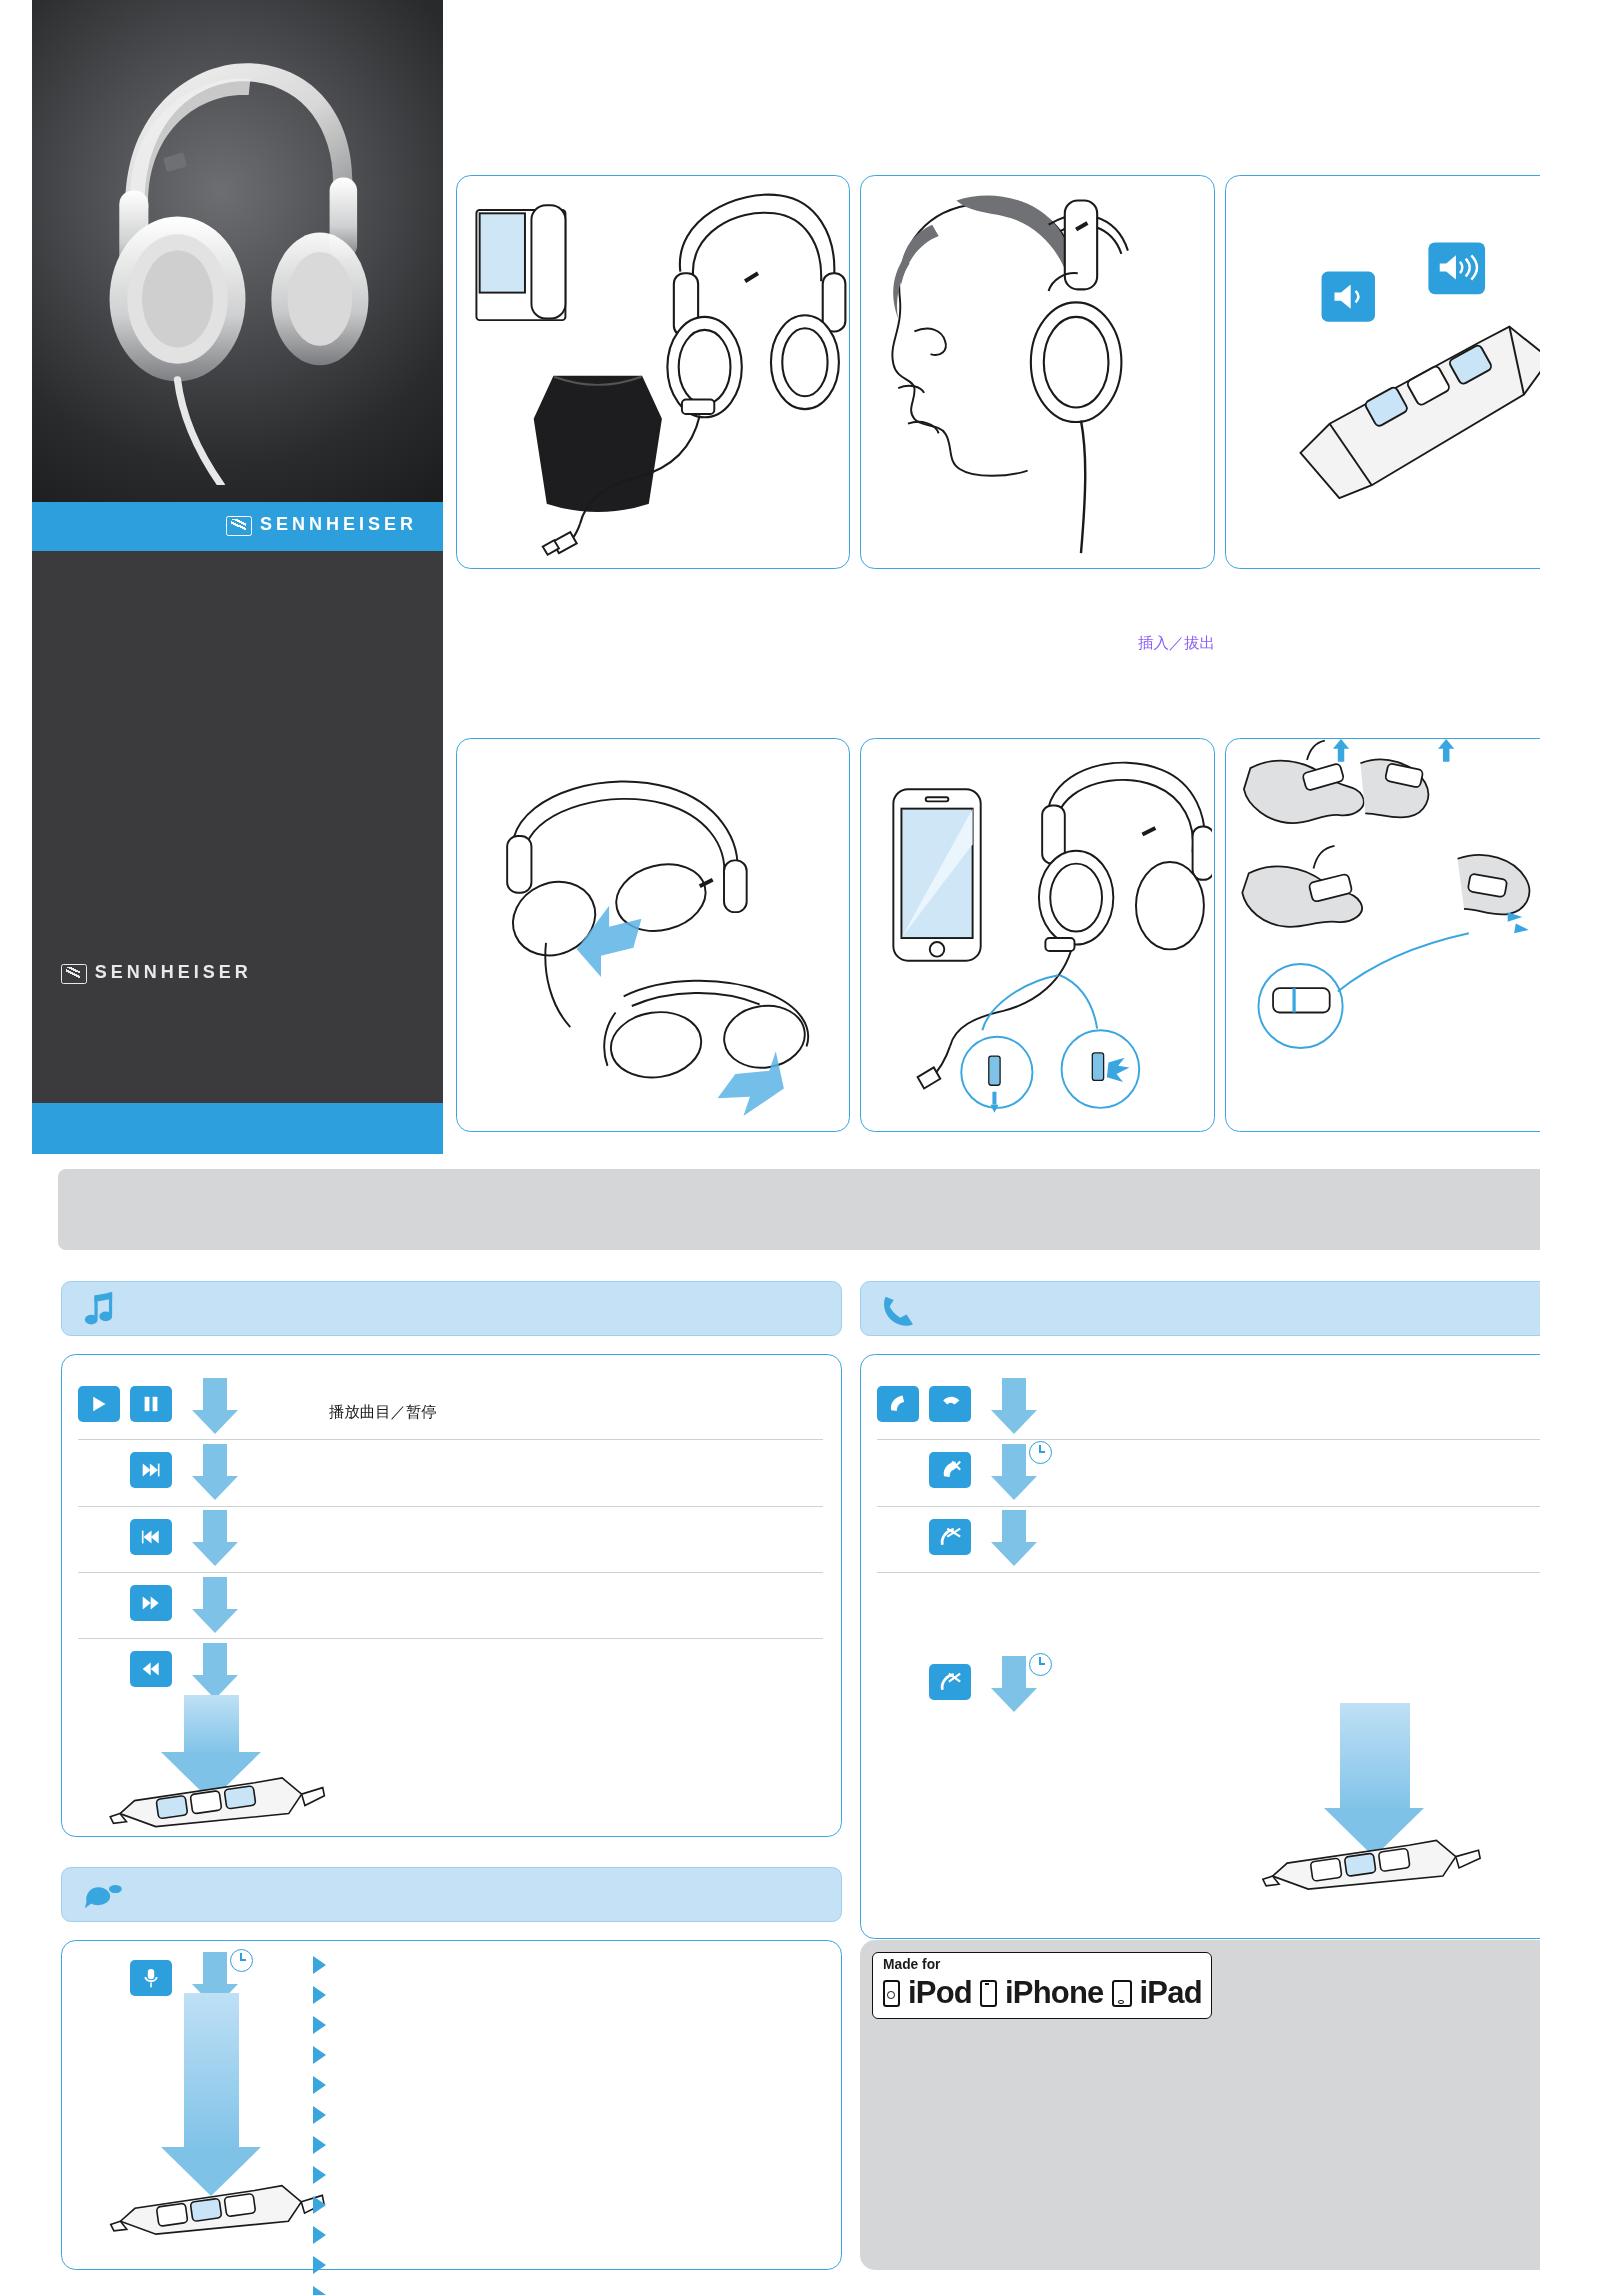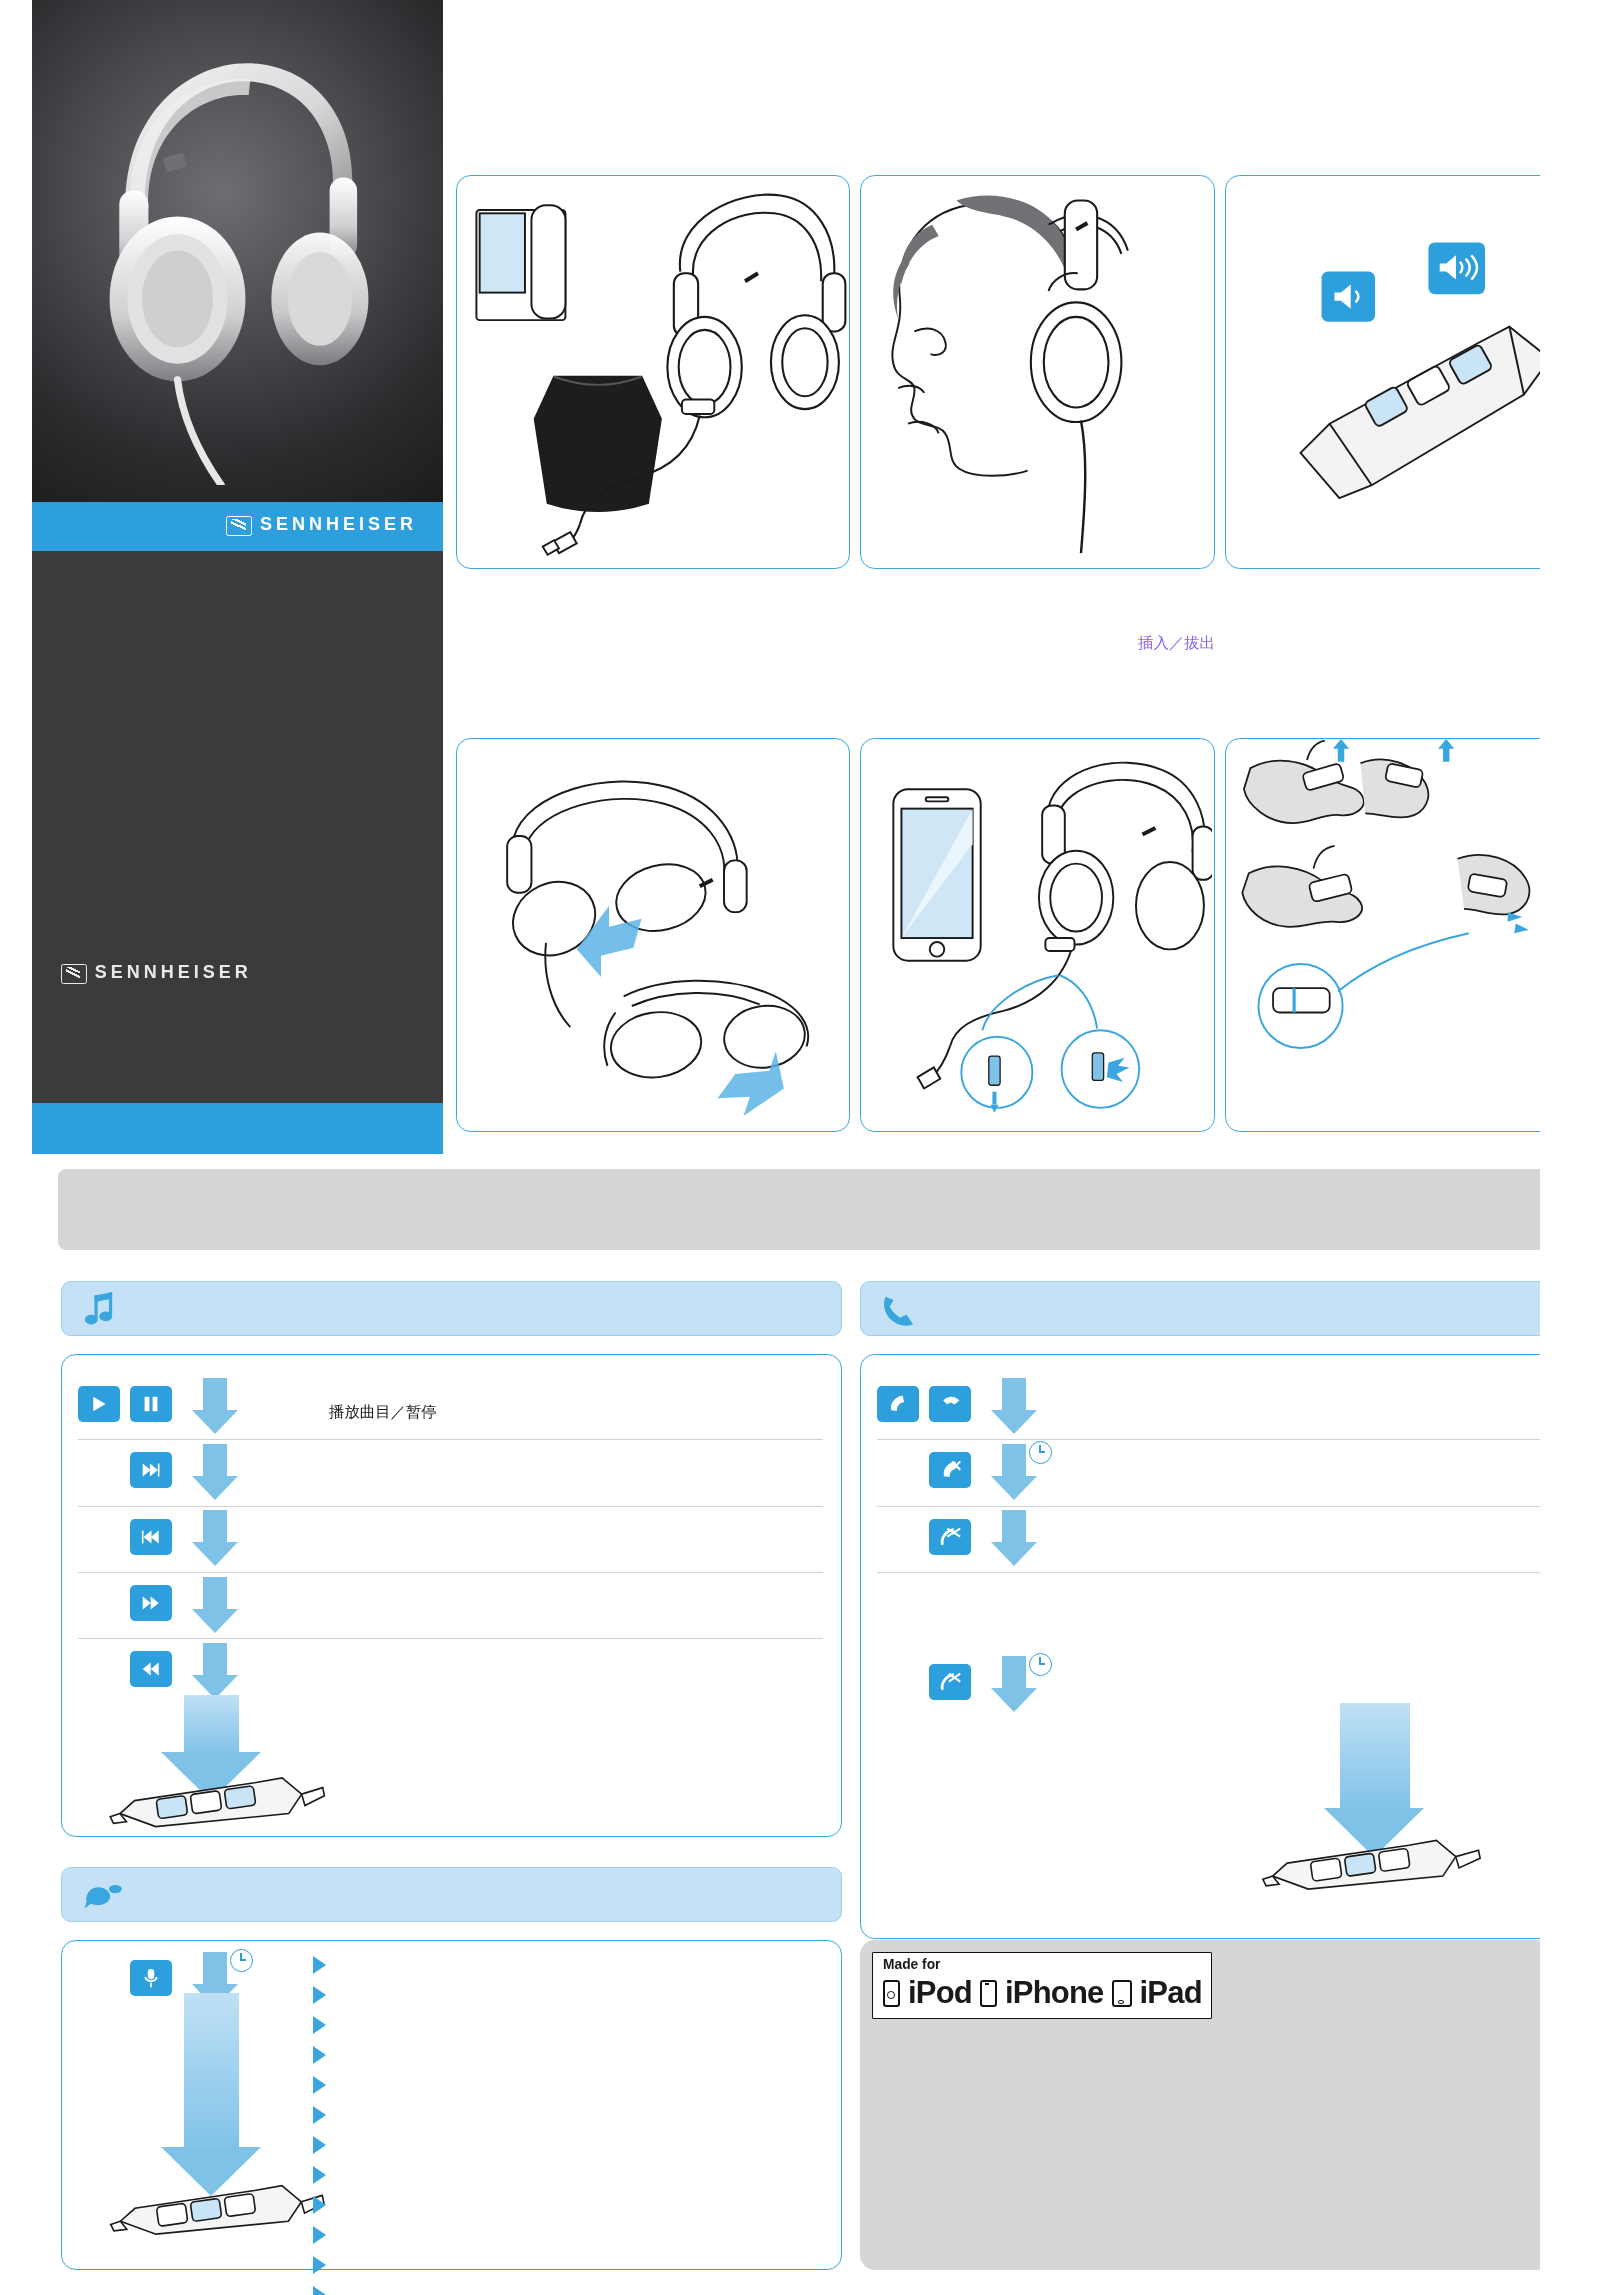--- a/index.html
+++ b/index.html
@@ -43,21 +43,21 @@
   .clock-badge:before{content:"";position:absolute;left:9px;top:3.2px;width:1.6px;height:7.3px;background:#2e9fdd;}
   .clock-badge:after{content:"";position:absolute;left:9px;top:9px;width:5.7px;height:1.6px;background:#2e9fdd;}
 
   .bigarrow{position:absolute;}
   .bigarrow .shaft{position:absolute;background:linear-gradient(180deg,#bfe0f5,#7fc2e8);}
   .bigarrow .head{position:absolute;width:0;height:0;border-left:50px solid transparent;border-right:50px solid transparent;border-top:49px solid #7fc2e8;}
 
   .tri-list{position:absolute;}
   .tri{width:0;height:0;border-top:9px solid transparent;border-bottom:9px solid transparent;border-left:13.8px solid #3aa6e0;margin-bottom:12px;}
 
-  .madefor{position:absolute;border:1.6px solid #111;border-radius:1px;background:#fff;padding:4.9px 9.7px 6.5px 9.7px;}
+  .madefor{position:absolute;border:1.6px solid #111;border-radius:6px;background:#fff;padding:4.9px 9.7px 6.5px 9.7px;}
   .madefor .mf-small{font-size:13.8px;font-weight:bold;line-height:1;margin-bottom:3.2px;font-family:"Liberation Sans",sans-serif;}
   .madefor .mf-row{display:flex;align-items:center;gap:8px;font-size:31px;font-weight:bold;letter-spacing:-0.8px;font-family:"Liberation Sans",sans-serif;}
   .mf-dev{display:inline-block;border:2.4px solid #111;border-radius:3.2px;width:13px;height:23px;position:relative;}
   .mf-dev.ipod:after{content:"";position:absolute;left:2.4px;top:9.7px;width:5.7px;height:5.7px;border:1.6px solid #111;border-radius:50%;}
   .mf-dev.iphone:after{content:"";position:absolute;left:3.2px;top:1.6px;width:4px;height:1.6px;background:#111;}
   .mf-dev.ipad{width:16px;height:23px;}
   .mf-dev.ipad:after{content:"";position:absolute;left:4.9px;top:18px;width:4px;height:2.4px;border:0.8px solid #111;border-radius:50%;}
 
   svg{display:block;}
 </style>

